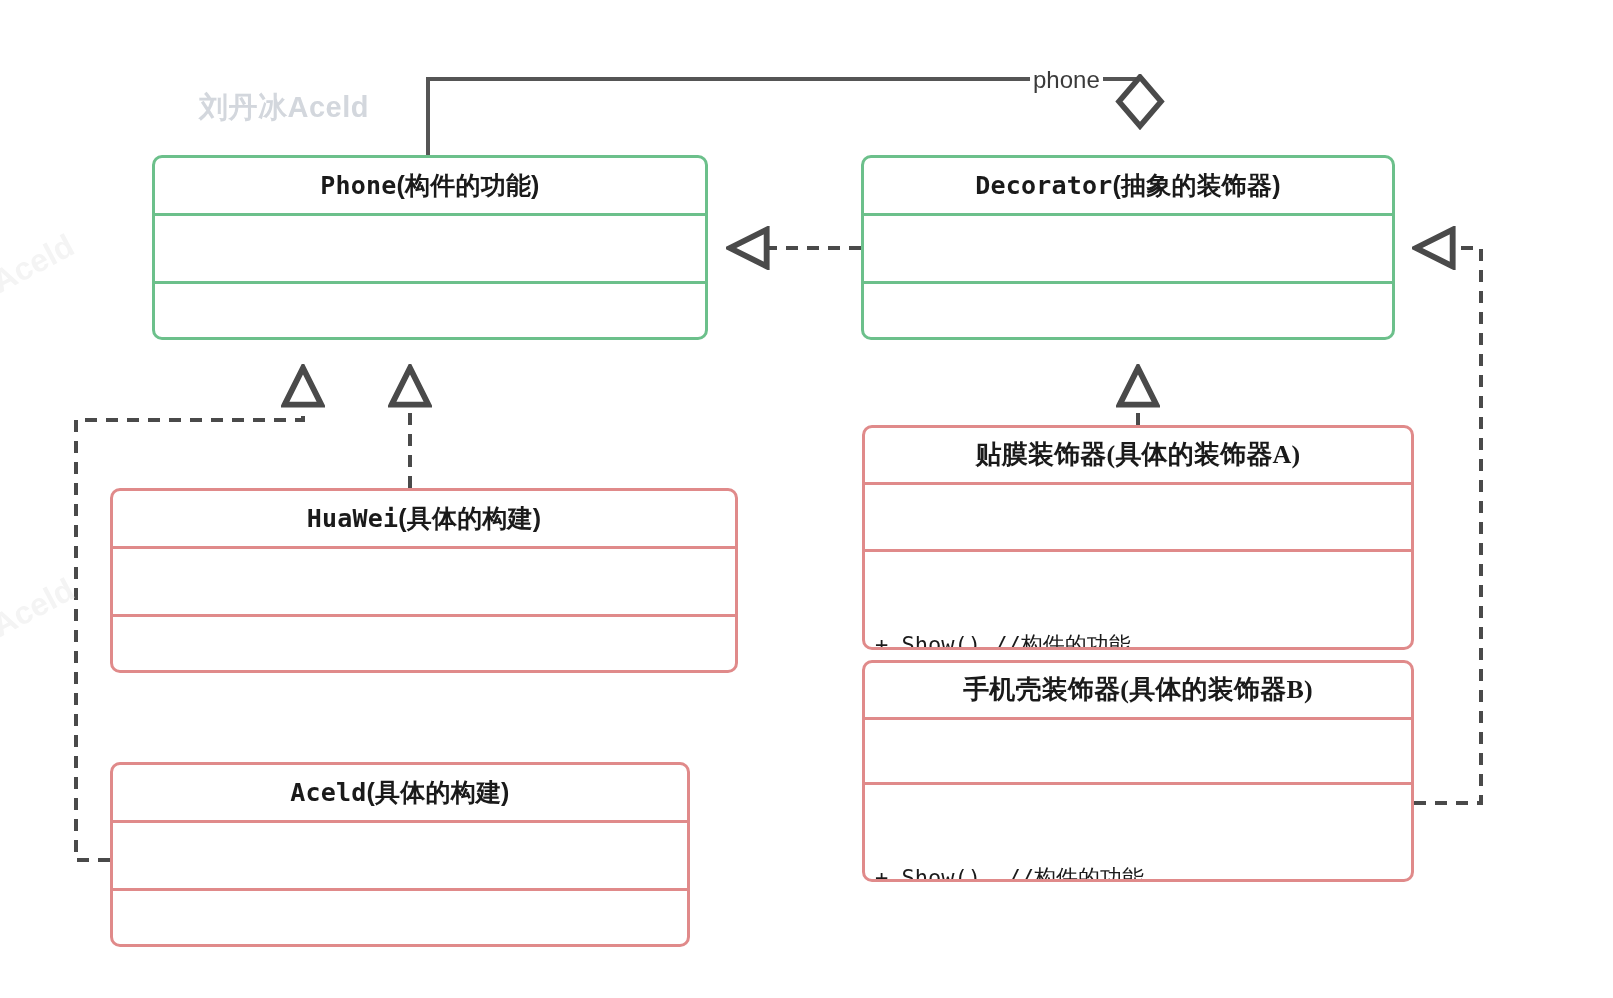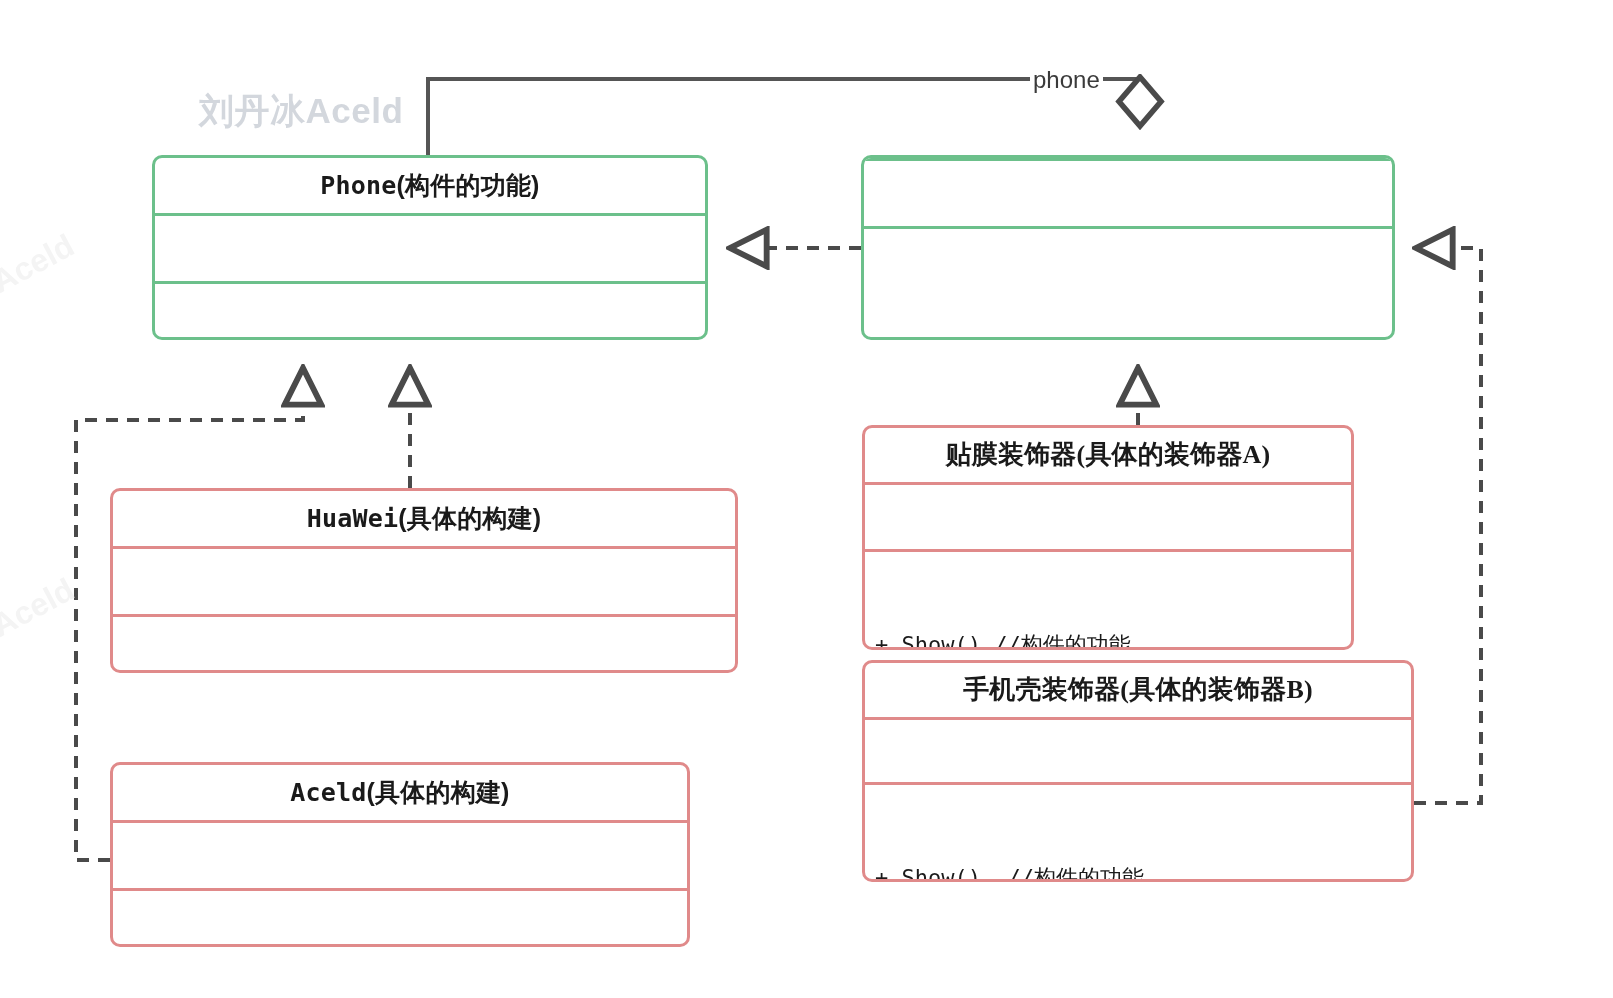--- a/index.html
+++ b/index.html
@@ -66,21 +66,21 @@
     padding: 9px 10px 6px 10px;
     font-family: "DejaVu Sans Mono", "Liberation Mono", monospace;
     font-size: 22px;
     color: #1a1a1a;
     line-height: 1.52;
     white-space: pre;
   }
 
   .watermark-main {
     position: absolute;
-    font-size: 35px;
+    font-size: 29px;
     font-weight: bold;
     color: #d3d7dd;
     letter-spacing: 0.5px;
     white-space: nowrap;
   }
   .watermark-faint {
     position: absolute;
     font-size: 32px;
     font-weight: bold;
     color: #f4f4f4;
@@ -153,20 +153,24 @@
     </div>
     <div class="uml-sep"></div>
     <div class="uml-attrs" style="height:65px;"></div>
     <div class="uml-sep"></div>
     <div class="uml-ops" style="height:56px;">
       
     </div>
   </div>
 
   <div class="uml-box" style="left:861px; top:155px; width:534px; height:185px;">
+    <div class="uml-title" style="height:55px;">
+      <span class="mono">Decorator</span>
+        <span>(抽象的装饰器)</span>
+    </div>
     <div class="uml-sep"></div>
     <div class="uml-attrs" style="height:65px;"></div>
     <div class="uml-sep"></div>
     <div class="uml-ops" style="height:56px;">
       
     </div>
   </div>
 
   <div class="uml-box red" style="left:110px; top:488px; width:628px; height:185px;">
     <div class="uml-title" style="height:55px;">
@@ -187,21 +191,21 @@
         <span>(具体的构建)</span>
     </div>
     <div class="uml-sep"></div>
     <div class="uml-attrs" style="height:65px;"></div>
     <div class="uml-sep"></div>
     <div class="uml-ops" style="height:56px;">
       
     </div>
   </div>
 
-  <div class="uml-box red" style="left:862px; top:425px; width:492px; height:225px;">
+  <div class="uml-box red" style="left:862px; top:425px; width:552px; height:225px;">
     <div class="uml-title" style="height:54px; font-family:'Liberation Serif', serif; font-size:26px;">
       <span>贴膜装饰器(具体的装饰器A)</span>
     </div>
     <div class="uml-sep"></div>
     <div class="uml-attrs" style="height:64px;"></div>
     <div class="uml-sep"></div>
     <div class="uml-ops" style="height:95px;">
       <div>+ Show() //构件的功能</div>
       
     </div>

